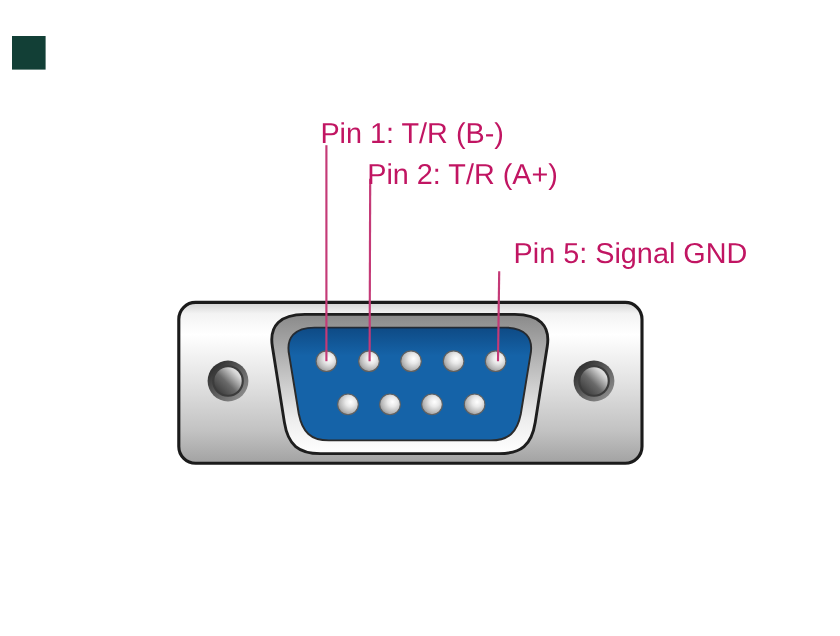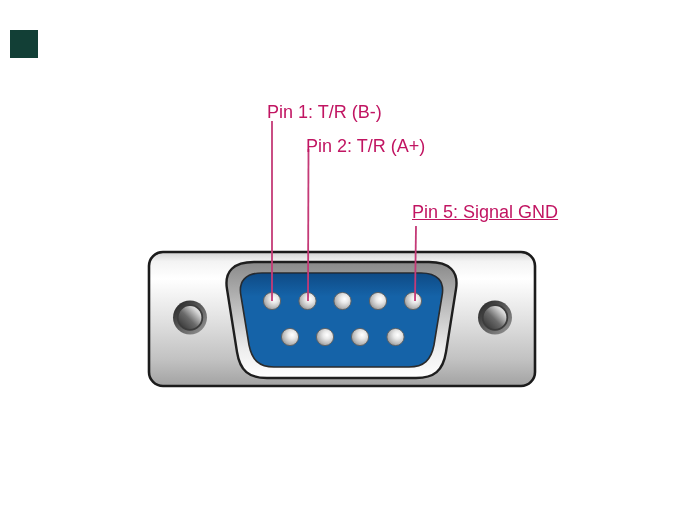--- a/index.html
+++ b/index.html
@@ -17,27 +17,27 @@
     overflow:hidden;
     font-family:"Liberation Sans",sans-serif;
   }
   .stage{position:absolute;left:0;top:0;width:700px;height:530px;}
   .logo-square{
     position:absolute;left:10px;top:30px;width:28px;height:28px;
     background:var(--logo-color);
   }
   .pin-label{
     position:absolute;
-    font-size:18px;line-height:20px;
+    font-size:24px;line-height:20px;
     color:var(--annotation-color);
     white-space:nowrap;
   }
   .label-pin1{left:267px;top:102px;}
   .label-pin2{left:306px;top:136px;}
-  .label-pin5{left:412px;top:202px;text-decoration:underline;}
+  .label-pin5{left:428px;top:202px;}
   svg{position:absolute;left:0;top:0;}
   .leader{stroke:var(--line-color);stroke-width:1.8;}
   .blue-face{fill:var(--blue-color);stroke:#2b2b2b;stroke-width:1.6;}
 </style>
 </head>
 <body>
 
 <div class="stage">
 
   <div class="logo-square"></div>

